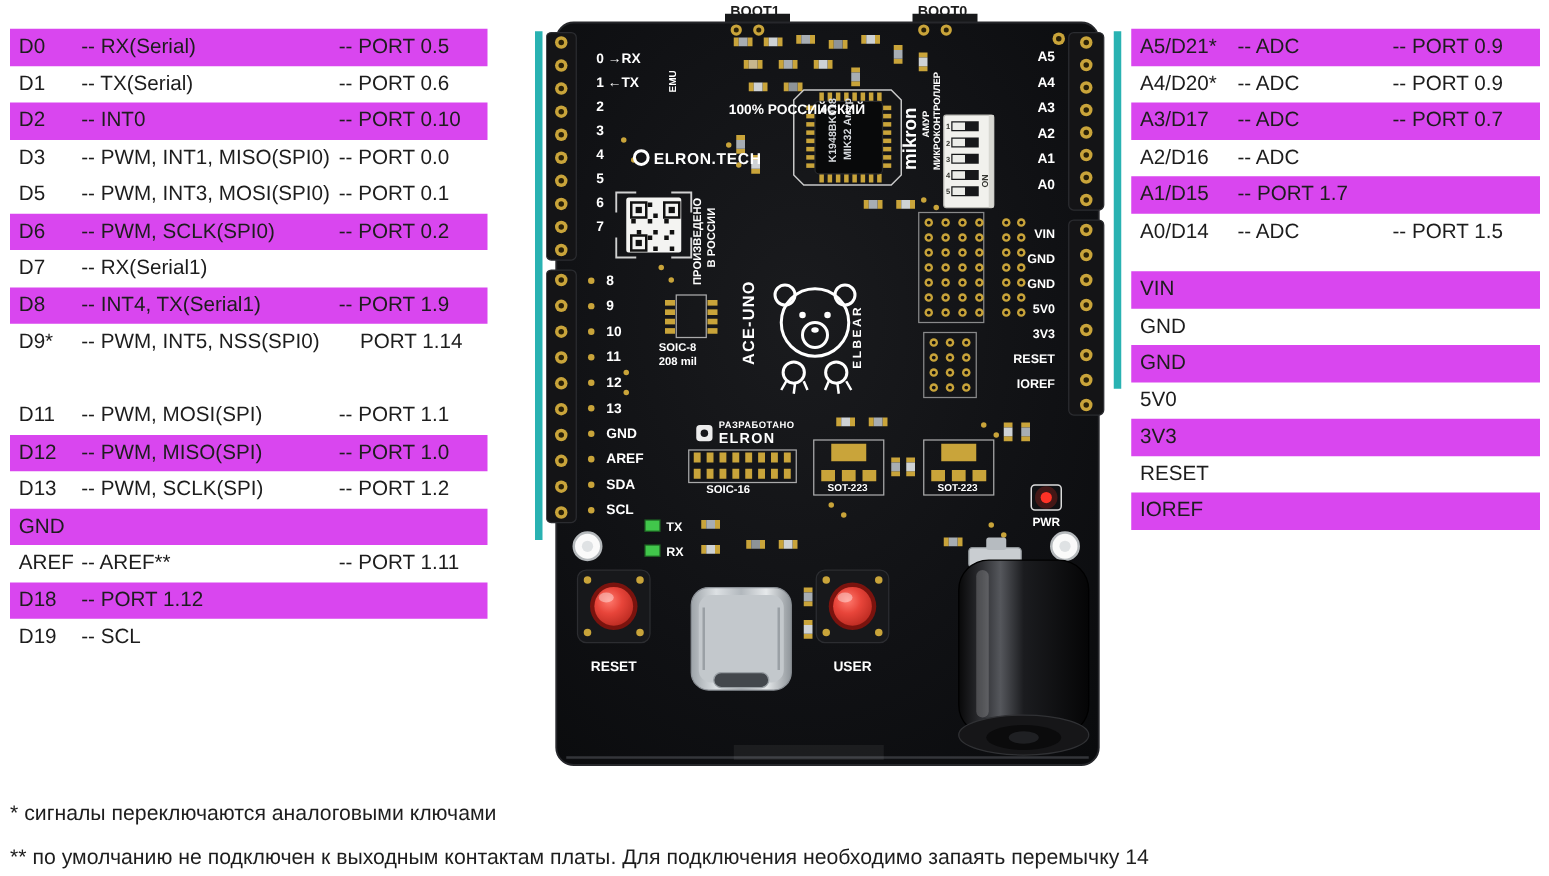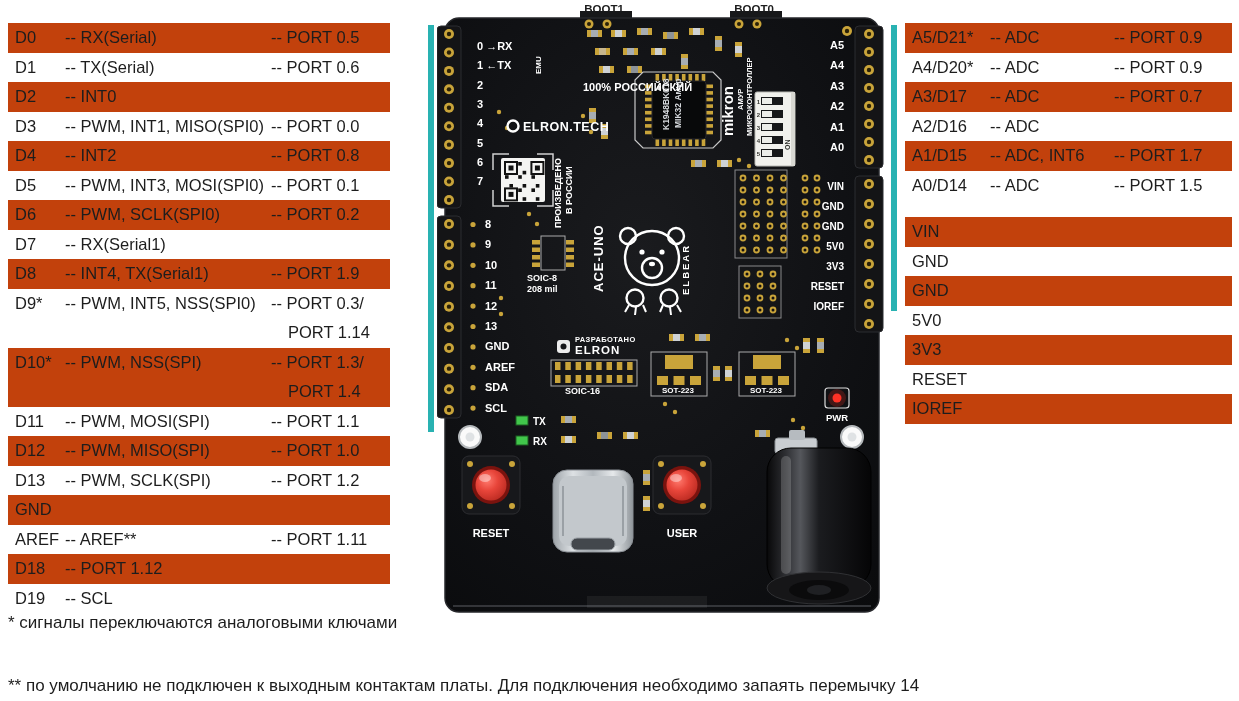--- a/index.html
+++ b/index.html
@@ -4,35 +4,35 @@
 <style>
   *{box-sizing:border-box;margin:0;padding:0}
   html,body{width:1239px;height:701px}
   body{position:relative;background:#fff;overflow:hidden;
        font-family:"Liberation Sans",sans-serif;color:#1d1d1d}
   .pin-table{position:absolute;font-size:16.5px;line-height:29.5px}
   #left-table{left:8px;top:23px;width:382px}
   #right-table{left:905px;top:23px;width:327px}
   .trow{display:flex;align-items:flex-start;height:29.5px;padding-left:7px}
   .trow.tall{height:59px}
-  .trow.alt{background:#c2410c}
+  .trow.alt{background:#d946ef}
   .tspacer{height:17px}
   #left-table .c-pin{width:50px;flex:none}
   #left-table .c-func{width:206px;flex:none}
   #right-table .c-pin{width:78px;flex:none}
   #right-table .c-func{width:124px;flex:none}
   .c-port{flex:1}
   .c-port div{line-height:29.5px}
   .port2{padding-left:17px}
   .vbar{position:absolute;width:6px;background:#29b2b2}
   #vbar-left{left:428px;top:25px;height:407px}
   #vbar-right{left:891px;top:25px;height:286px}
   #board{position:absolute;left:437px;top:0;width:450px;height:630px}
   .footnote{position:absolute;left:8px;font-size:17px;white-space:nowrap}
-  #fn1{top:613px}
+  #fn1{top:641px}
   #fn2{top:676px}
   svg text{font-family:"Liberation Sans",sans-serif}
   .silk{fill:#fff;font-weight:bold}
 </style>
 </head>
 <body>
 
 <div id="left-table" class="pin-table">
     <div class="trow alt">
       <span class="c-pin">D0</span>
@@ -40,30 +40,26 @@
       <span class="c-port">-- PORT 0.5</span>
     </div>
     <div class="trow">
       <span class="c-pin">D1</span>
       <span class="c-func">-- TX(Serial)</span>
       <span class="c-port">-- PORT 0.6</span>
     </div>
     <div class="trow alt">
       <span class="c-pin">D2</span>
       <span class="c-func">-- INT0</span>
+      <span class="c-port">-- PORT 0.10</span>
     </div>
     <div class="trow">
       <span class="c-pin">D3</span>
       <span class="c-func">-- PWM, INT1, MISO(SPI0)</span>
       <span class="c-port">-- PORT 0.0</span>
-    </div>
-    <div class="trow alt">
-      <span class="c-pin">D4</span>
-      <span class="c-func">-- INT2</span>
-      <span class="c-port">-- PORT 0.8</span>
     </div>
     <div class="trow">
       <span class="c-pin">D5</span>
       <span class="c-func">-- PWM, INT3, MOSI(SPI0)</span>
       <span class="c-port">-- PORT 0.1</span>
     </div>
     <div class="trow alt">
       <span class="c-pin">D6</span>
       <span class="c-func">-- PWM, SCLK(SPI0)</span>
       <span class="c-port">-- PORT 0.2</span>
@@ -74,30 +70,21 @@
     </div>
     <div class="trow alt">
       <span class="c-pin">D8</span>
       <span class="c-func">-- INT4, TX(Serial1)</span>
       <span class="c-port">-- PORT 1.9</span>
     </div>
     <div class="trow tall">
       <span class="c-pin">D9*</span>
       <span class="c-func">-- PWM, INT5, NSS(SPI0)</span>
       <span class="c-port">
-        <div>-- PORT 0.3/</div>
         <div class="port2">PORT 1.14</div>
-      </span>
-    </div>
-    <div class="trow alt tall">
-      <span class="c-pin">D10*</span>
-      <span class="c-func">-- PWM, NSS(SPI)</span>
-      <span class="c-port">
-        <div>-- PORT 1.3/</div>
-        <div class="port2">PORT 1.4</div>
       </span>
     </div>
     <div class="trow">
       <span class="c-pin">D11</span>
       <span class="c-func">-- PWM, MOSI(SPI)</span>
       <span class="c-port">-- PORT 1.1</span>
     </div>
     <div class="trow alt">
       <span class="c-pin">D12</span>
       <span class="c-func">-- PWM, MISO(SPI)</span>
@@ -144,21 +131,20 @@
       <span class="c-pin">A3/D17</span>
       <span class="c-func">-- ADC</span>
       <span class="c-port">-- PORT 0.7</span>
     </div>
     <div class="trow">
       <span class="c-pin">A2/D16</span>
       <span class="c-func">-- ADC</span>
     </div>
     <div class="trow alt">
       <span class="c-pin">A1/D15</span>
-      <span class="c-func">-- ADC, INT6</span>
       <span class="c-port">-- PORT 1.7</span>
     </div>
     <div class="trow">
       <span class="c-pin">A0/D14</span>
       <span class="c-func">-- ADC</span>
       <span class="c-port">-- PORT 1.5</span>
     </div>
     <div class="tspacer"></div>
     <div class="trow alt">
       <span class="c-pin">VIN</span>

